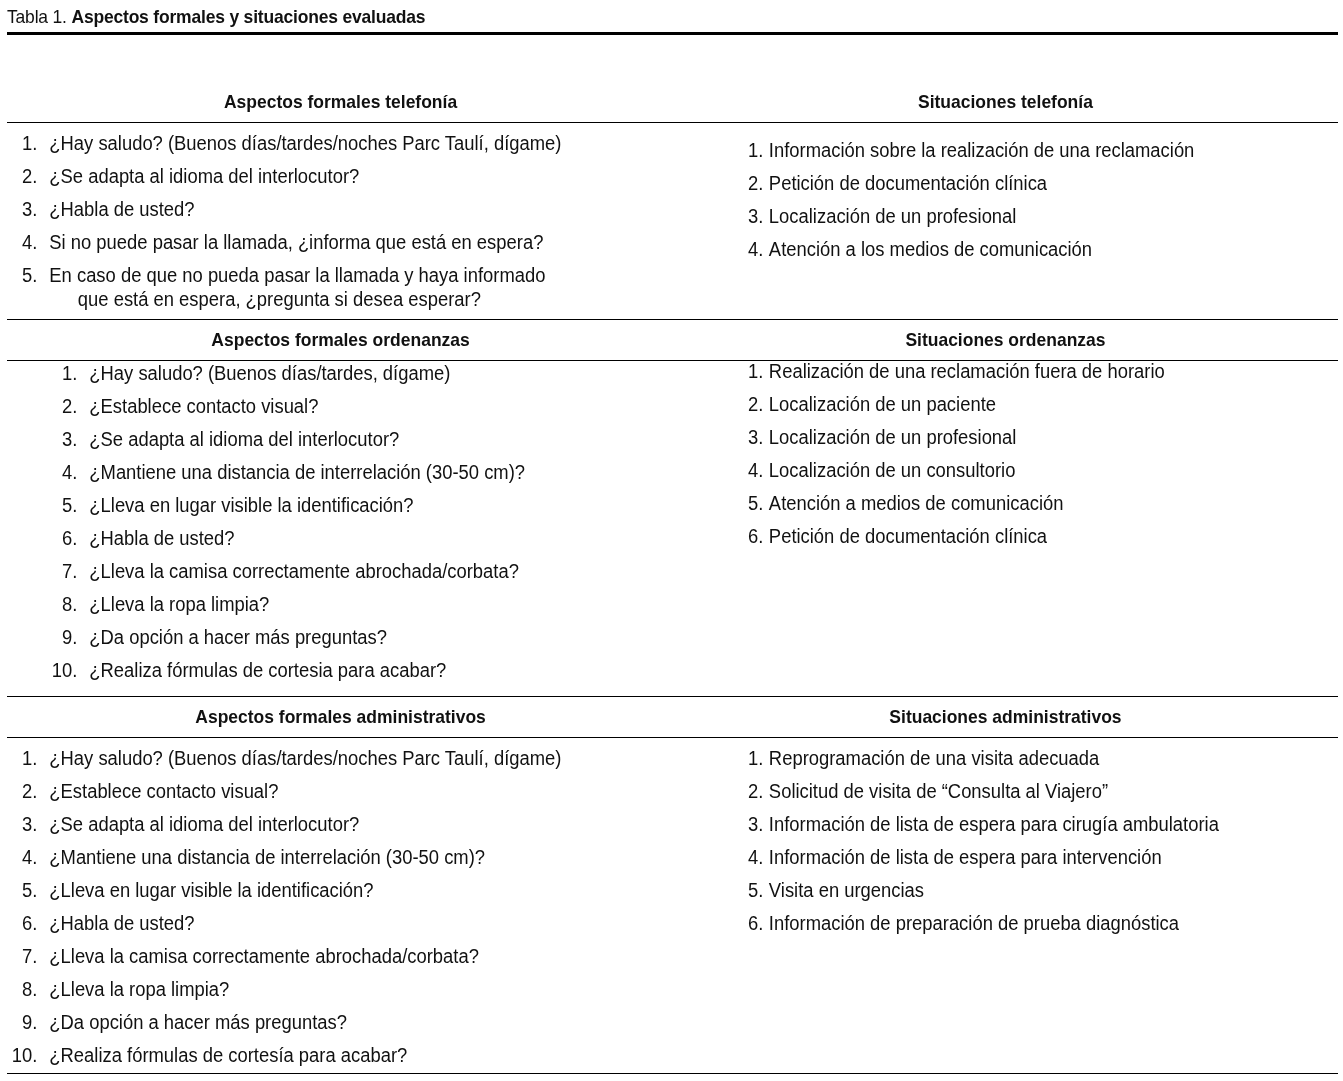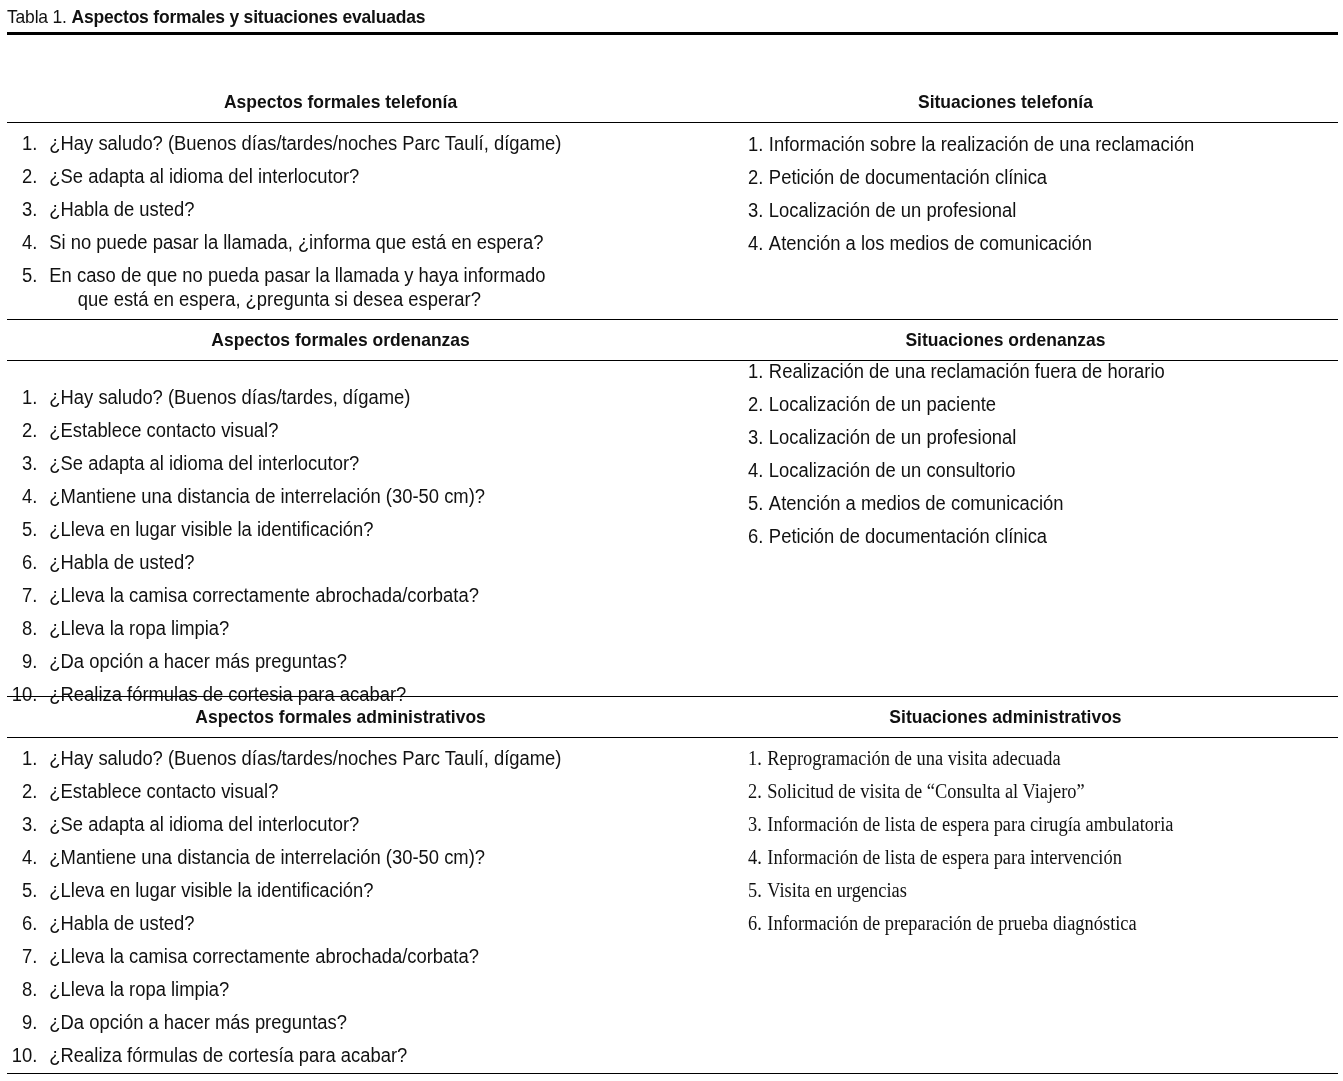--- a/index.html
+++ b/index.html
@@ -50,31 +50,31 @@
     <div class="head left" style="top: 90px;">Aspectos formales telefonía</div>
     <div class="head right" style="top: 90px;">Situaciones telefonía</div>
     <div class="rule" style="top: 122px;"></div>
     <ul class="list left-list" style="top: 127px;">
       <li class="item"><span class="num">1.</span><span class="txt">¿Hay saludo? (Buenos días/tardes/noches Parc Taulí, dígame)</span></li>
       <li class="item"><span class="num">2.</span><span class="txt">¿Se adapta al idioma del interlocutor?</span></li>
       <li class="item"><span class="num">3.</span><span class="txt">¿Habla de usted?</span></li>
       <li class="item"><span class="num">4.</span><span class="txt">Si no puede pasar la llamada, ¿informa que está en espera?</span></li>
       <li class="item"><span class="num">5.</span><span class="txt">En caso de que no pueda pasar la llamada y haya informado</span><span class="cont">que está en espera, ¿pregunta si desea esperar?</span></li>
     </ul>
-    <ul class="list right-list" style="top: 128px;">
+    <ul class="list right-list" style="top: 134px;">
       <li class="item"><span class="num">1.</span><span class="txt">Información sobre la realización de una reclamación</span></li>
       <li class="item"><span class="num">2.</span><span class="txt">Petición de documentación clínica</span></li>
       <li class="item"><span class="num">3.</span><span class="txt">Localización de un profesional</span></li>
       <li class="item"><span class="num">4.</span><span class="txt">Atención a los medios de comunicación</span></li>
     </ul>
     <div class="rule" style="top: 319px;"></div>
     <div class="head left" style="top: 328px;">Aspectos formales ordenanzas</div>
     <div class="head right" style="top: 328px;">Situaciones ordenanzas</div>
     <div class="rule" style="top: 360px;"></div>
-    <ul class="list left-list" style="top: 381px;">
+    <ul class="list left-list" style="top: 357px; margin-left: 40px;">
       <li class="item"><span class="num">1.</span><span class="txt">¿Hay saludo? (Buenos días/tardes, dígame)</span></li>
       <li class="item"><span class="num">2.</span><span class="txt">¿Establece contacto visual?</span></li>
       <li class="item"><span class="num">3.</span><span class="txt">¿Se adapta al idioma del interlocutor?</span></li>
       <li class="item"><span class="num">4.</span><span class="txt">¿Mantiene una distancia de interrelación (30-50 cm)?</span></li>
       <li class="item"><span class="num">5.</span><span class="txt">¿Lleva en lugar visible la identificación?</span></li>
       <li class="item"><span class="num">6.</span><span class="txt">¿Habla de usted?</span></li>
       <li class="item"><span class="num">7.</span><span class="txt">¿Lleva la camisa correctamente abrochada/corbata?</span></li>
       <li class="item"><span class="num">8.</span><span class="txt">¿Lleva la ropa limpia?</span></li>
       <li class="item"><span class="num">9.</span><span class="txt">¿Da opción a hacer más preguntas?</span></li>
       <li class="item"><span class="num">10.</span><span class="txt">¿Realiza fórmulas de cortesia para acabar?</span></li>
@@ -96,21 +96,21 @@
       <li class="item"><span class="num">2.</span><span class="txt">¿Establece contacto visual?</span></li>
       <li class="item"><span class="num">3.</span><span class="txt">¿Se adapta al idioma del interlocutor?</span></li>
       <li class="item"><span class="num">4.</span><span class="txt">¿Mantiene una distancia de interrelación (30-50 cm)?</span></li>
       <li class="item"><span class="num">5.</span><span class="txt">¿Lleva en lugar visible la identificación?</span></li>
       <li class="item"><span class="num">6.</span><span class="txt">¿Habla de usted?</span></li>
       <li class="item"><span class="num">7.</span><span class="txt">¿Lleva la camisa correctamente abrochada/corbata?</span></li>
       <li class="item"><span class="num">8.</span><span class="txt">¿Lleva la ropa limpia?</span></li>
       <li class="item"><span class="num">9.</span><span class="txt">¿Da opción a hacer más preguntas?</span></li>
       <li class="item"><span class="num">10.</span><span class="txt">¿Realiza fórmulas de cortesía para acabar?</span></li>
     </ul>
-    <ul class="list right-list" style="top: 742px; font-family: Liberation Serif, serif;">
+    <ul class="list right-list" style="top: 742px;">
       <li class="item"><span class="num">1.</span><span class="txt">Reprogramación de una visita adecuada</span></li>
       <li class="item"><span class="num">2.</span><span class="txt">Solicitud de visita de “Consulta al Viajero”</span></li>
       <li class="item"><span class="num">3.</span><span class="txt">Información de lista de espera para cirugía ambulatoria</span></li>
       <li class="item"><span class="num">4.</span><span class="txt">Información de lista de espera para intervención</span></li>
       <li class="item"><span class="num">5.</span><span class="txt">Visita en urgencias</span></li>
       <li class="item"><span class="num">6.</span><span class="txt">Información de preparación de prueba diagnóstica</span></li>
     </ul>
     <div class="rule" style="top: 1073px;"></div>
   </div>
 

